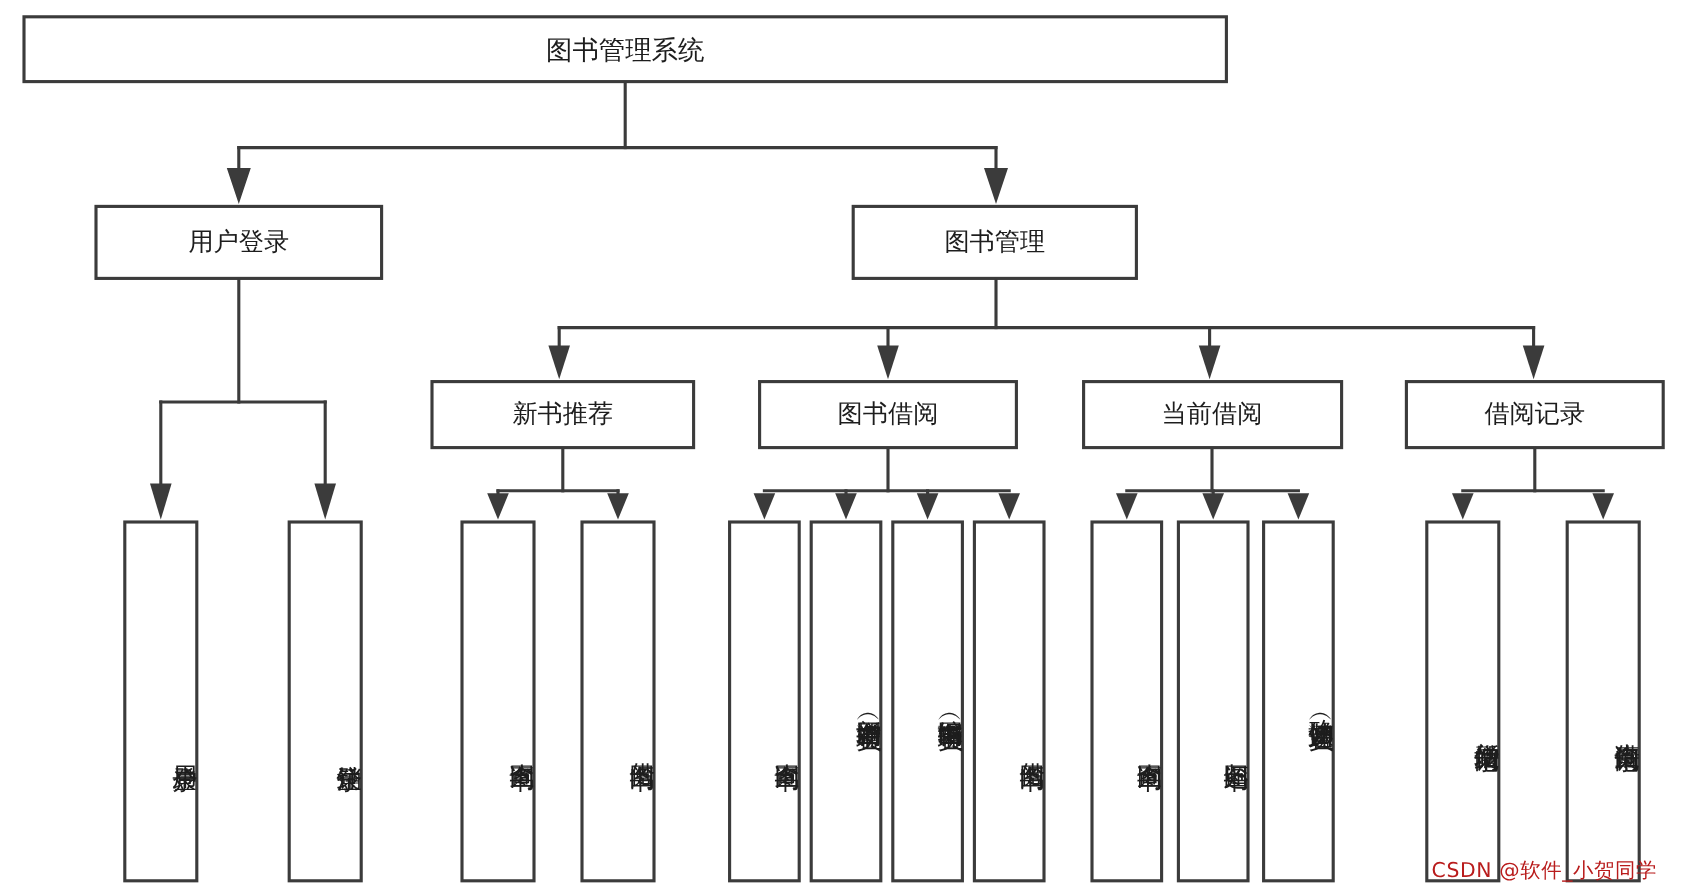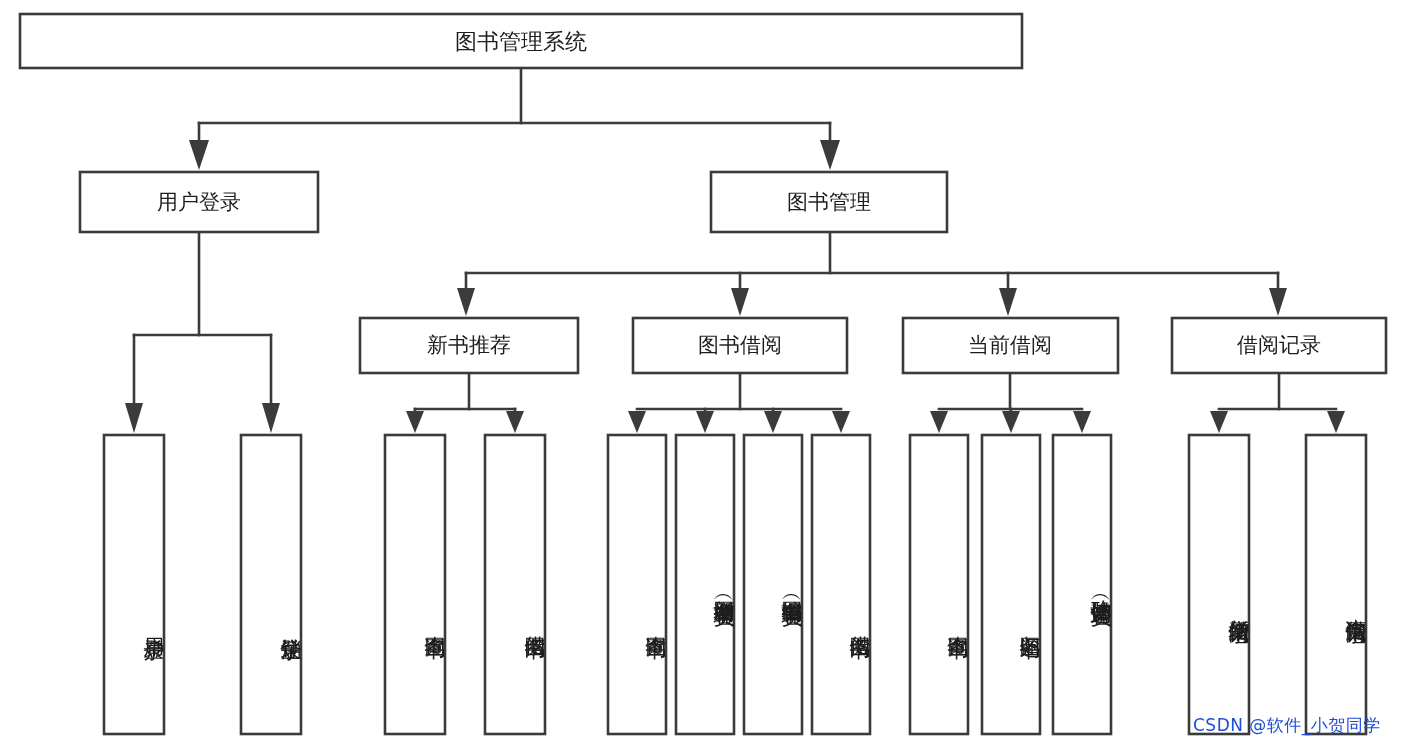--- a/index.html
+++ b/index.html
@@ -68,21 +68,21 @@
     letter-spacing: 1px;
     display: flex;
     align-items: flex-start;
     justify-content: center;
     pointer-events: none;
   }
   .watermark {
     position: absolute;
     font-family: "DejaVu Sans", "Liberation Sans", sans-serif;
     font-size: 17px;
-    color: #1d4ed8;
+    color: #b91c1c;
     white-space: nowrap;
     letter-spacing: 0.5px;
   }
 </style>
 </head>
 <body>
 
 <div id="diagram-root">
 
   <svg class="diagram" viewBox="0 0 1405 747">

